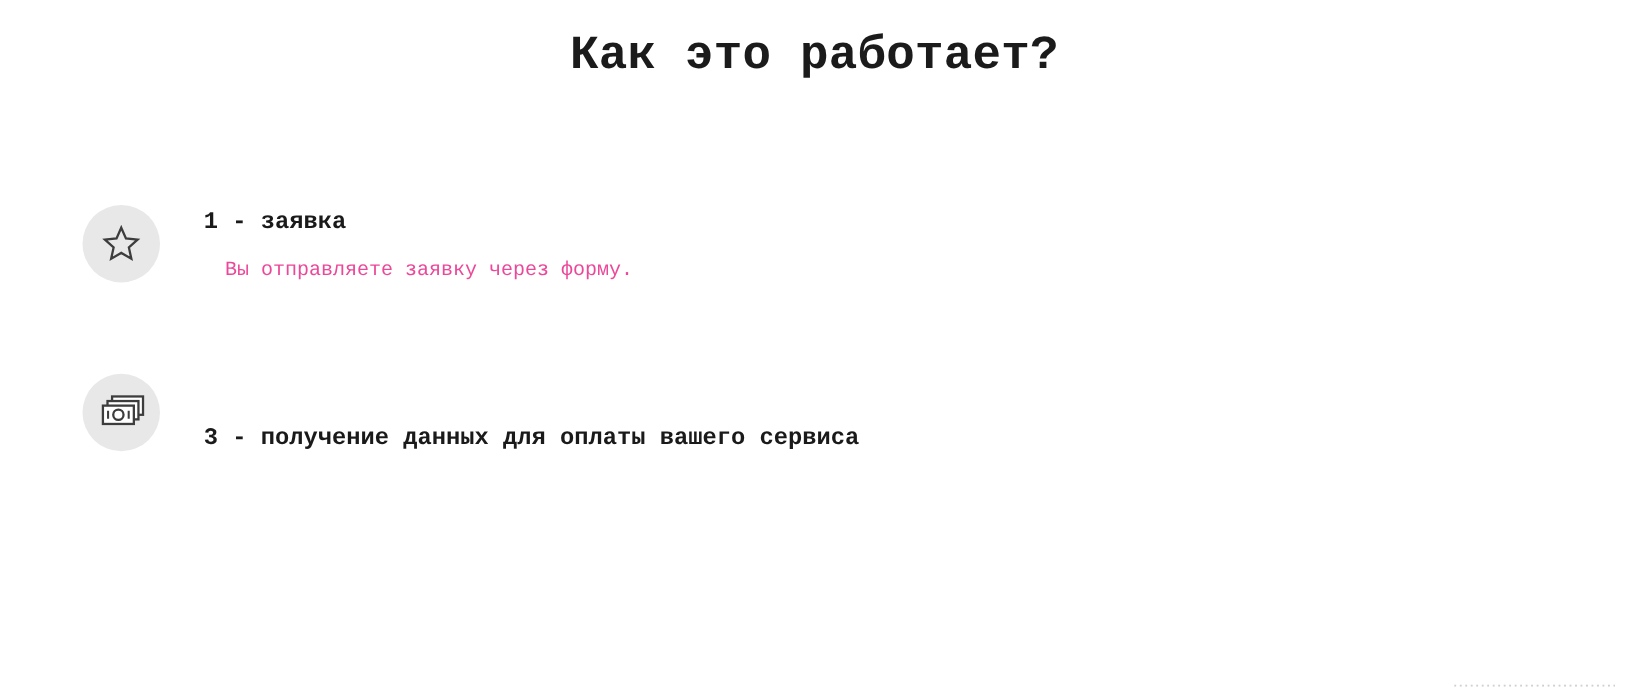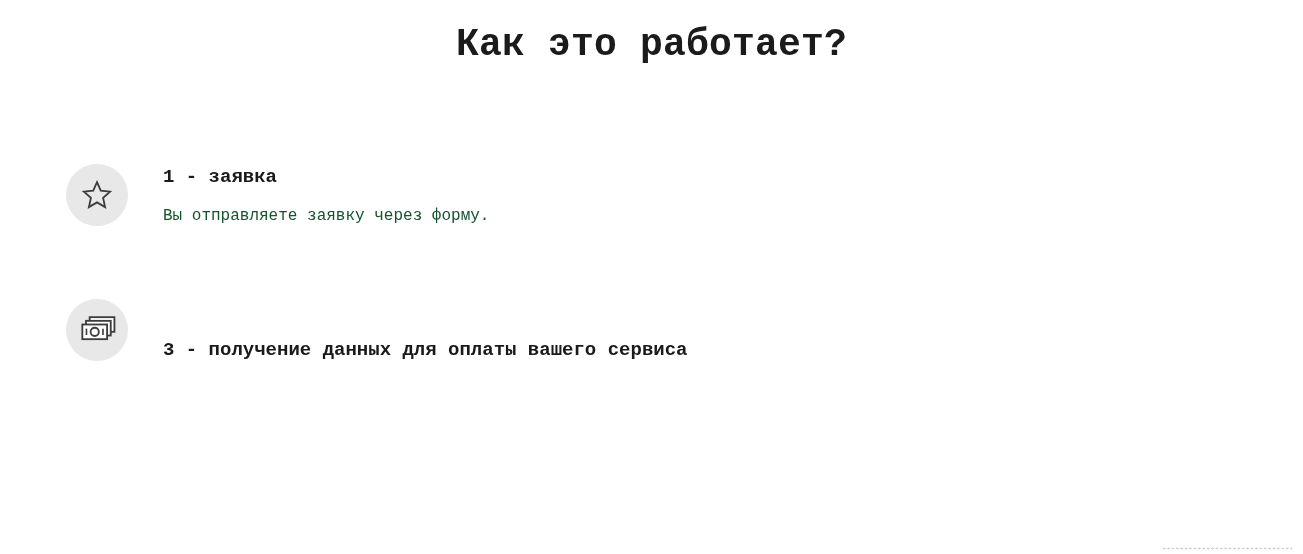--- a/index.html
+++ b/index.html
@@ -50,21 +50,22 @@
     font-size: 19px;
     line-height: 22px;
     font-weight: 700;
     color: #1a1a1a;
   }
   .step-desc {
     margin-top: 18px;
     font-size: 16px;
     line-height: 20px;
     font-weight: 400;
-    color: #14532d;
+    color: #ec4899;
+    margin-left: 17px;
   }
   .dotted-decoration {
     position: absolute;
     bottom: 4px;
     right: 11px;
     width: 130px;
     height: 3px;
     background-image: radial-gradient(circle, #cfcfcf 0.9px, transparent 1.1px);
     background-size: 4.4px 3px;
     background-position: 0 50%;

